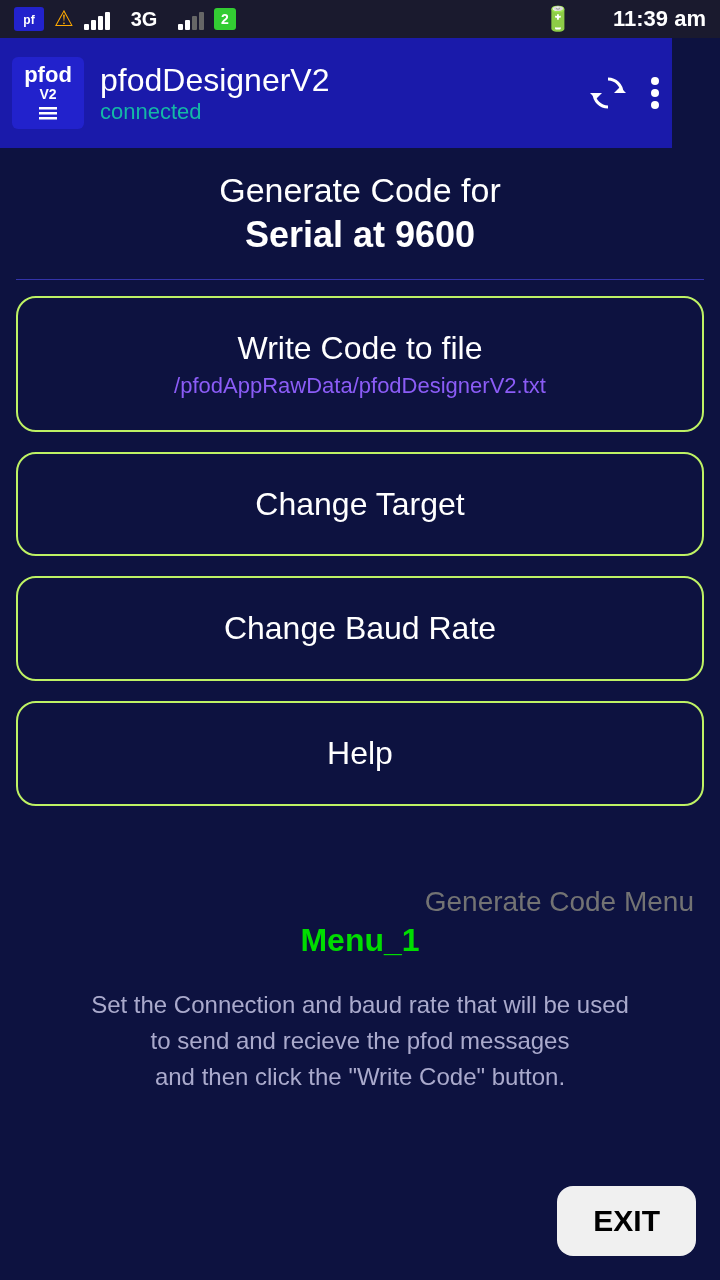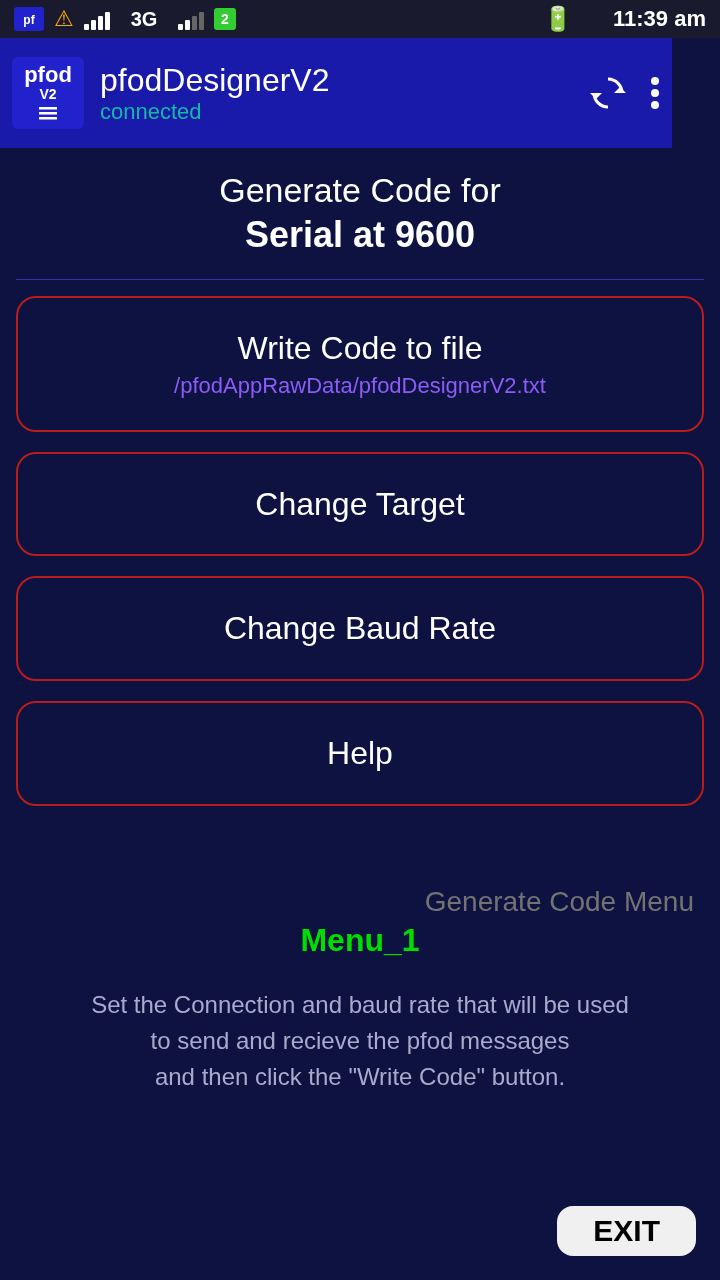--- a/index.html
+++ b/index.html
@@ -148,21 +148,21 @@
     .divider {
       width: 100%;
       height: 1px;
       background-color: #3333aa;
       margin: 16px 0;
     }
 
     .action-button {
       width: 100%;
       background-color: #0d1240;
-      border: 2px solid #b91c1c;
+      border: 2px solid #bef264;
       border-radius: 20px;
       color: white;
       padding: 28px 16px;
       font-size: 32px;
       text-align: center;
       cursor: pointer;
       margin-bottom: 20px;
       line-height: 1.4;
     }
 
@@ -200,21 +200,21 @@
 
     
     #exit-button {
       position: fixed;
       bottom: 24px;
       right: 24px;
       background-color: #f0f0f0;
       color: #000000;
       border: none;
       border-radius: 16px;
-      padding: 8px 36px;
+      padding: 18px 36px;
       font-size: 30px;
       font-weight: bold;
       cursor: pointer;
     }
 
     
     .signal-bars {
       display: flex;
       align-items: flex-end;
       gap: 2px;

